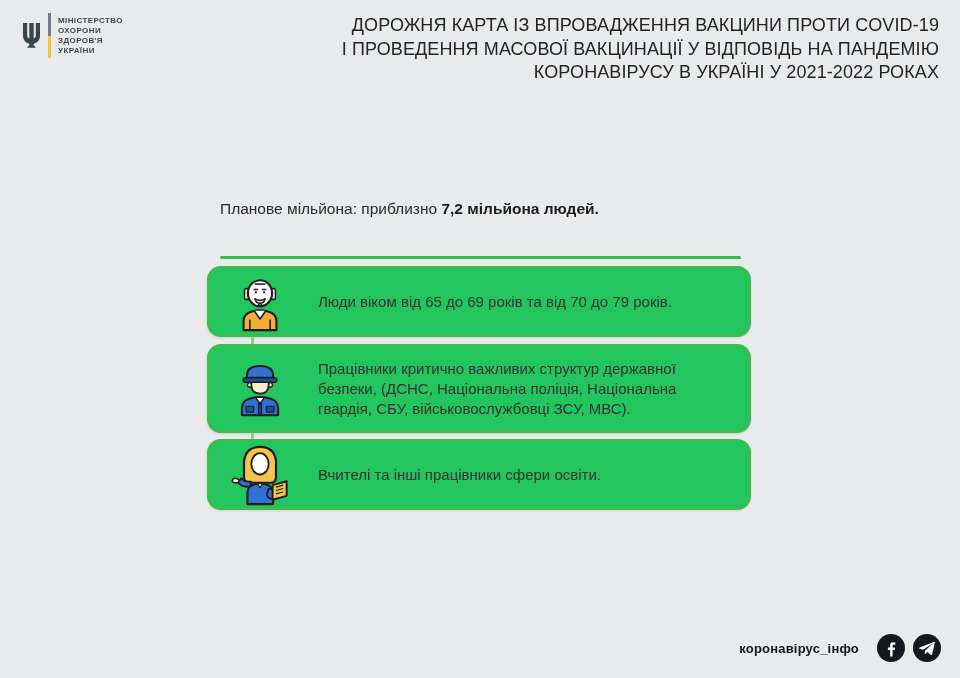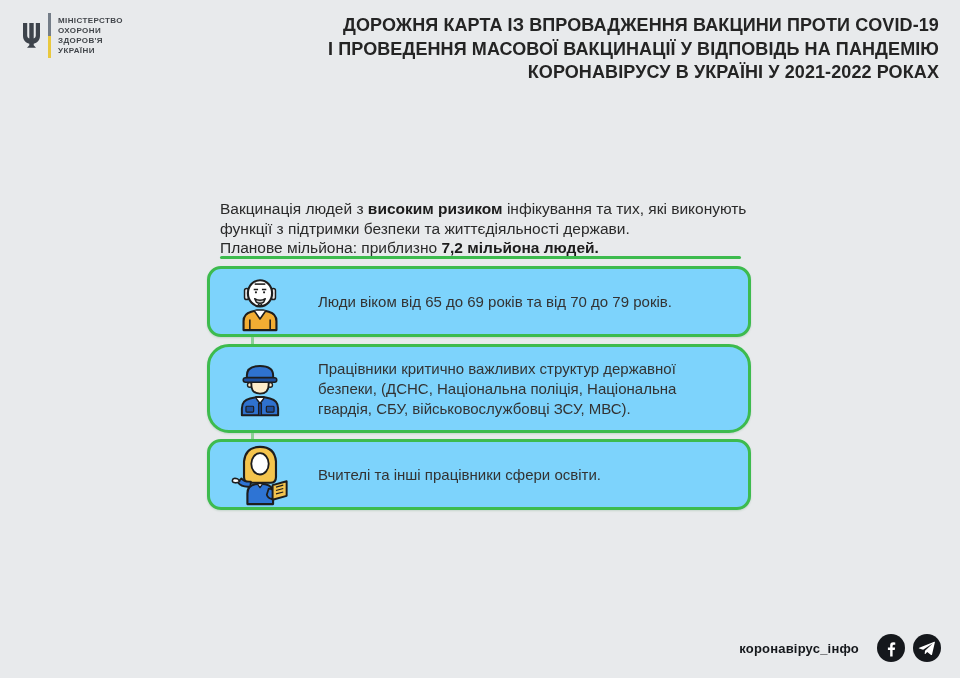--- a/index.html
+++ b/index.html
@@ -20,21 +20,21 @@
     background: linear-gradient(to bottom, #747d88 0%, #747d88 52%, #e9c83e 52%, #e9c83e 100%);
   }
   .logo-text {
     font-size: 8px; font-weight: bold; line-height: 10px;
     letter-spacing: 0.4px; color: #42464b;
   }
 
   
   .title {
     position: absolute; top: 14px; right: 21px; width: 640px;
-    text-align: right; font-size: 18px; font-weight: bold;
+    text-align: right; font-size: 18px; font-weight: normal;
     line-height: 23.5px; color: #242424; letter-spacing: 0.1px;
   }
 
   
   .stage-heading {
     position: absolute; left: 220px; top: 160px;
     font-size: 30px; font-weight: bold; color: #0c0c0c; letter-spacing: 0.2px;
   }
   .stage-desc {
     position: absolute; left: 220px; top: 199px; width: 548px;
@@ -42,26 +42,26 @@
   }
   .stage-desc strong { color: #1c1c1c; }
   .hline {
     position: absolute; left: 220px; top: 256px; width: 521px; height: 3px;
     border-radius: 2px;
   }
 
   
   .card {
     position: absolute; left: 207px; width: 544px;
-    background: #7dd3fc; border: 3px solid #3dbb4e; border-radius: 14px;
+    background: #22c55e; border: 3px solid #3dbb4e; border-radius: 14px;
     display: flex; align-items: center;
     box-shadow: 0 1px 2px rgba(40,120,60,0.18);
   }
   .card-1 { top: 266px; height: 71px; }
-  .card-2 { top: 344px; height: 89px; border-radius: 22px; }
+  .card-2 { top: 344px; height: 89px; }
   .card-3 { top: 439px; height: 71px; }
   .card-icon { width: 66px; margin-left: 17px; flex: none; display: flex; justify-content: center; align-items: center; }
   .card-text { margin-left: 25px; margin-right: 14px; font-size: 15px; line-height: 20px; color: #333333; }
   .connector { position: absolute; left: 251px; width: 3px; background: #8ccf96; }
   .conn-1 { top: 337px; height: 8px; }
   .conn-2 { top: 433px; height: 7px; }
 
   
   .footer { position: absolute; right: 19px; bottom: 16px; display: flex; align-items: center; }
   .handle { font-size: 13px; font-weight: bold; color: #15181c; letter-spacing: 0.2px; margin-right: 10px; }
@@ -86,21 +86,20 @@
   </div>
 
   <div class="title">
     <div>ДОРОЖНЯ КАРТА ІЗ ВПРОВАДЖЕННЯ ВАКЦИНИ ПРОТИ COVID-19</div>
     <div>І ПРОВЕДЕННЯ МАСОВОЇ ВАКЦИНАЦІЇ У ВІДПОВІДЬ НА ПАНДЕМІЮ</div>
     <div>КОРОНАВІРУСУ В УКРАЇНІ У 2021-2022 РОКАХ</div>
   </div>
 
 
   <div class="stage-desc">
-    <div><span>Вакцинація людей з </span><strong>високим ризиком</strong><span> інфікування та тих, які виконують функції з підтримки безпеки та життєдіяльності держави.</span></div>
     <div><span>Планове мільйона: приблизно </span><strong>7,2 мільйона людей.</strong></div>
   </div>
 
   <div class="hline" style="background:#3dbb4e;"></div>
 
   <div class="card card-1">
     <div class="card-icon">
       <svg width="62" height="60" viewBox="0 0 64 62">
         <path d="M15 60 V51 q0-8 8-10 l6-1.5 h6 l6 1.5 q8 2 8 10 v9 Z" fill="#f2ad33" stroke="#1d1d1d" stroke-width="2.2" stroke-linejoin="round"></path>
         <path d="M26 40 L32 48.5 L38 40" fill="#fff" stroke="#1d1d1d" stroke-width="1.7" stroke-linejoin="round"></path>

